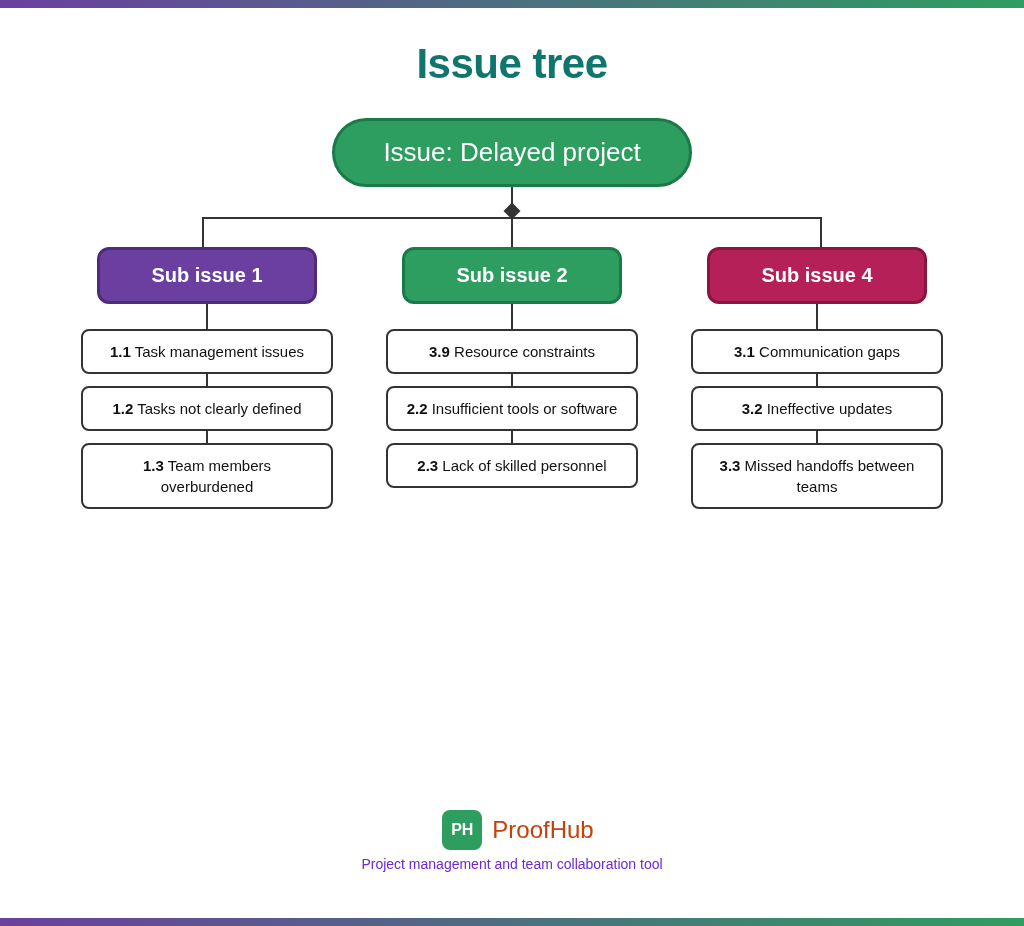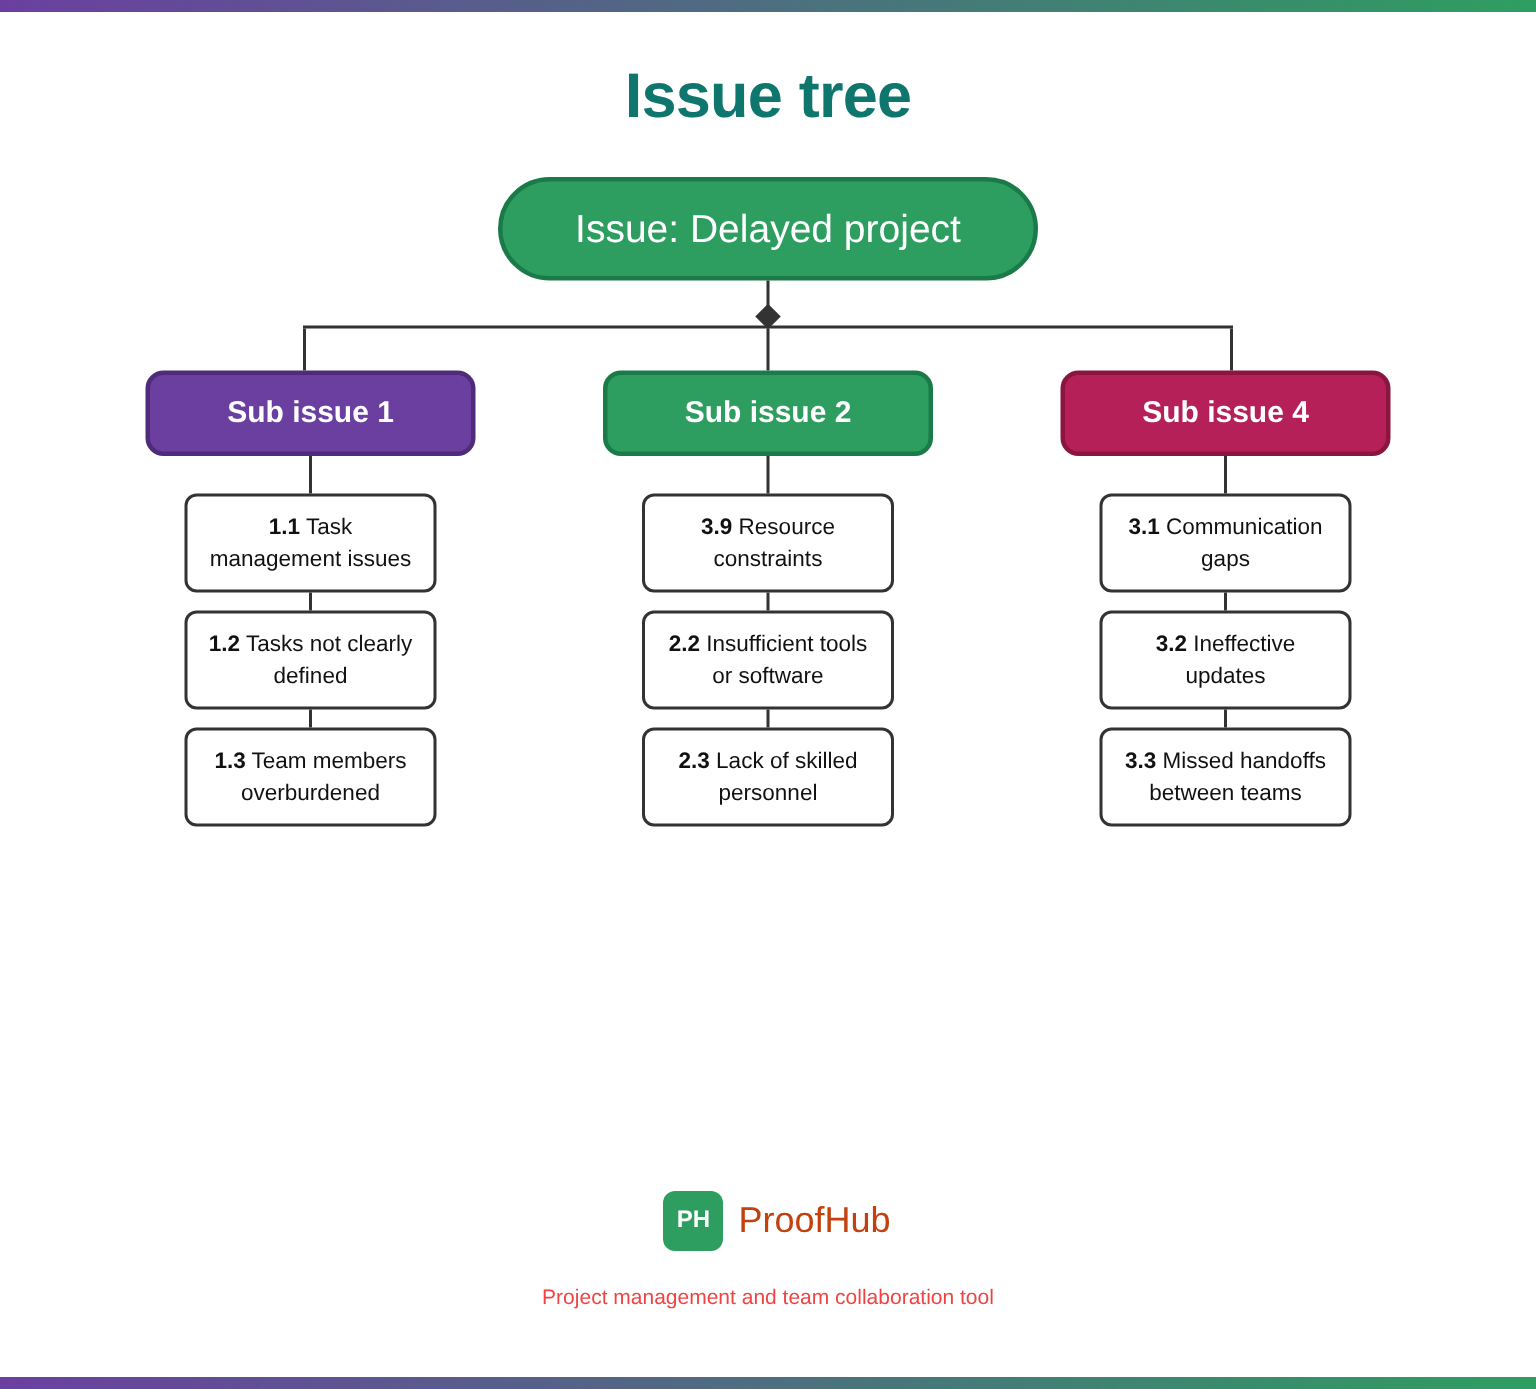--- a/index.html
+++ b/index.html
@@ -120,21 +120,21 @@
     .leaf-nodes {
       display: flex;
       flex-direction: column;
       align-items: center;
       width: 220px;
     }
     .leaf-node {
       border: 2px solid #333;
       border-radius: 8px;
       padding: 10px 14px;
-      width: 168px;
+      width: 252px;
       text-align: center;
       background: #fff;
       font-size: 15px;
       line-height: 1.4;
       color: #111;
     }
     .leaf-node .num {
       font-weight: 900;
     }
     .leaf-connector {
@@ -169,22 +169,21 @@
       align-items: center;
       justify-content: center;
     }
     .brand-name {
       font-size: 24px;
       font-weight: 400;
       color: #c2410c;
     }
     .footer-tagline {
       font-size: 14px;
-      color: #ef4444;
-      margin-top: 16px;
+      color: #6d28d9;
     }
     .drop-line {
       width: 2px;
       height: 28px;
       background: #333;
     }
   </style>
 </head>
 <body>
 

